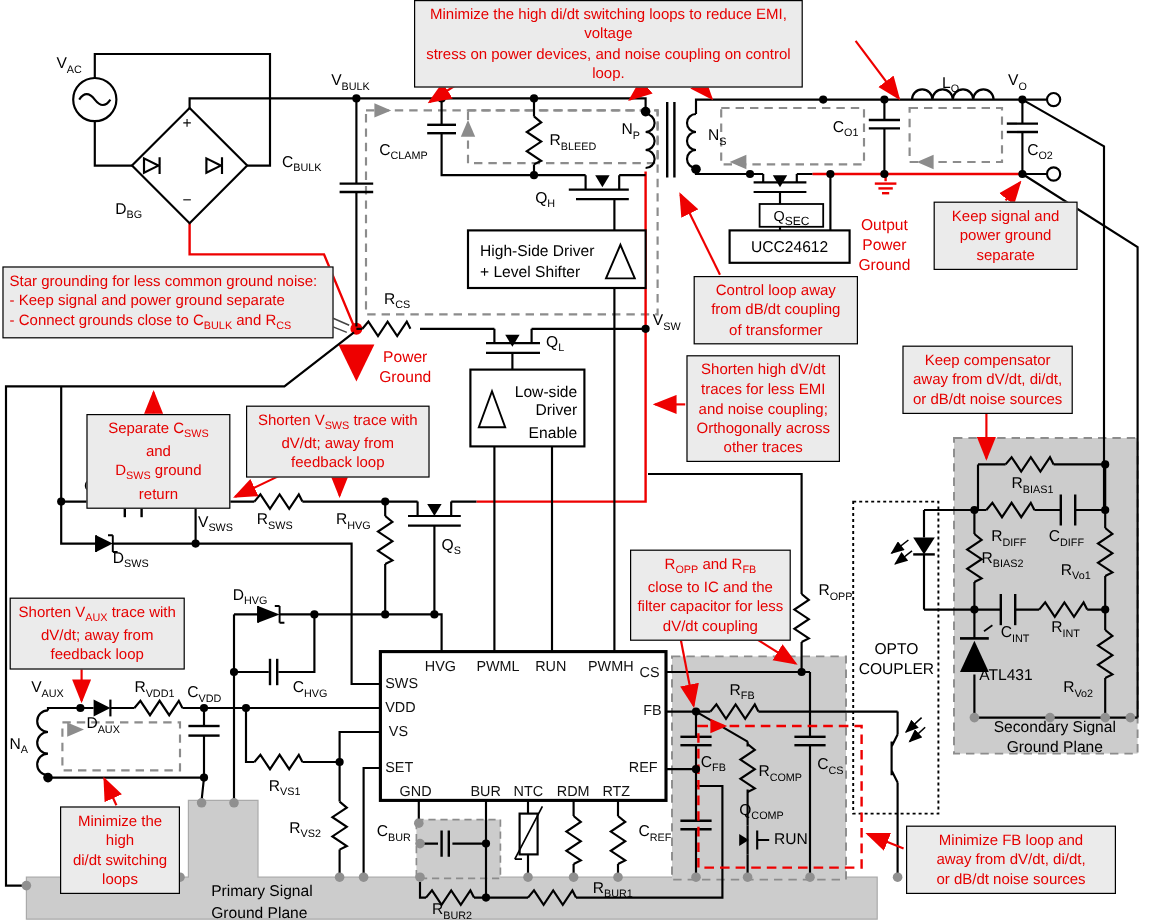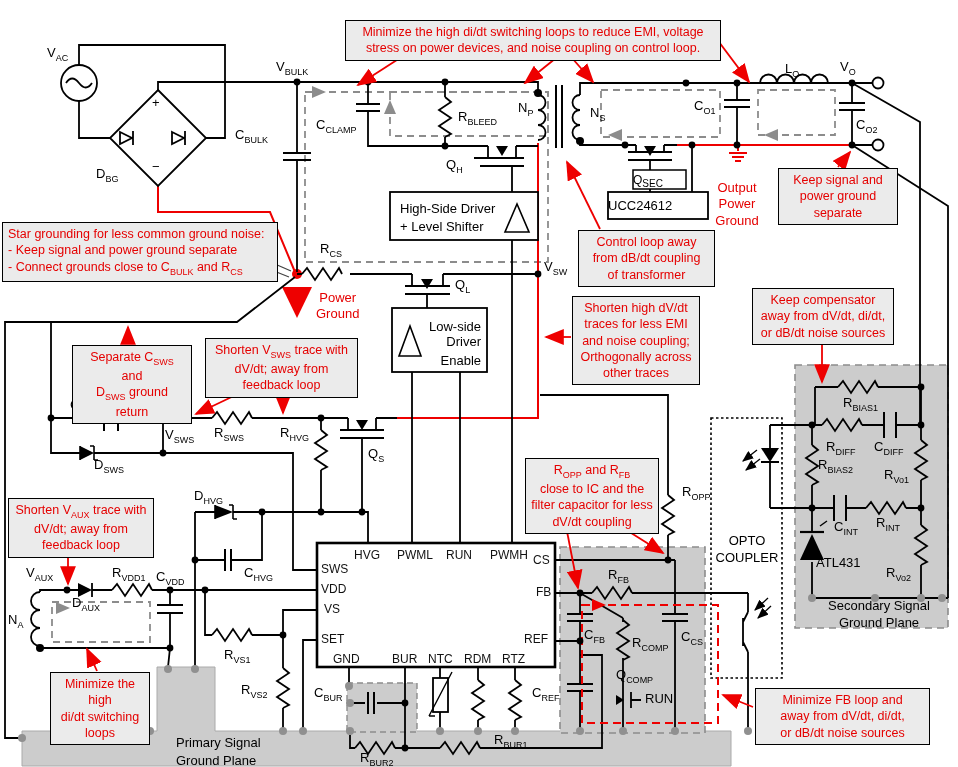--- a/index.html
+++ b/index.html
@@ -7,21 +7,21 @@
          font-family:"Liberation Sans", sans-serif;}
   #schem{position:absolute;left:0;top:0;}
   .L{position:absolute;font-size:13px;color:#000;white-space:nowrap;line-height:1.05;}
   .L sub{font-size:9px;}
   .pin{position:absolute;font-size:12px;color:#111;white-space:nowrap;}
   .ann{position:absolute;font-size:12.5px;color:#e50000;background:#ebebeb;border:1px solid #000;
        text-align:center;line-height:1.3;padding:3px 5px;box-sizing:border-box;}
   .ann sub{font-size:9px;}
   .redtext{position:absolute;font-size:13px;color:#e50000;text-align:center;line-height:1.25;white-space:nowrap;}
   .blk{position:absolute;font-size:13px;color:#000;line-height:1.35;}
-  .ctr{text-align:left;}
+  .ctr{text-align:center;}
   .rt{text-align:right;}
   .planelbl{position:absolute;font-size:13px;color:#000;text-align:center;line-height:1.3;}
 </style>
 </head>
 <body>
 
 <div id="stage">
 
 <svg id="schem" width="958" height="767" viewBox="0 0 958 767">
   <defs>
@@ -463,21 +463,21 @@
 <div class="pin" style="left:321px;top:562px">SWS</div>
 <div class="pin" style="left:321px;top:582px">VDD</div>
 <div class="pin" style="left:324px;top:602px">VS</div>
 <div class="pin" style="left:321px;top:632px">SET</div>
 <div class="pin" style="left:333px;top:652px">GND</div>
 <div class="pin" style="left:392px;top:652px">BUR</div>
 <div class="pin" style="left:428px;top:652px">NTC</div>
 <div class="pin" style="left:464px;top:652px">RDM</div>
 <div class="pin" style="left:502px;top:652px">RTZ</div>
 
-<div class="ann" style="left:345px;top:20px;width:376px">Minimize the high di/dt switching loops to reduce EMI, voltage<br>stress on power devices, and noise coupling on control loop.</div>
+<div class="ann" style="left:345px;top:0;width:324px">Minimize the high di/dt switching loops to reduce EMI, voltage<br>stress on power devices, and noise coupling on control loop.</div>
 <div class="ann" style="left:2px;top:222px;width:276px;text-align:left">Star grounding for less common ground noise:<br>- Keep signal and power ground separate<br>- Connect grounds close to C<sub>BULK</sub> and R<sub>CS</sub></div>
 <div class="ann" style="left:72px;top:345px;width:120px">Separate C<sub>SWS</sub> and<br>D<sub>SWS</sub> ground return</div>
 <div class="ann" style="left:205px;top:338px;width:153px">Shorten V<sub>SWS</sub> trace with<br>dV/dt; away from<br>feedback loop</div>
 <div class="ann" style="left:8px;top:498px;width:146px">Shorten V<sub>AUX</sub> trace with<br>dV/dt; away from<br>feedback loop</div>
 <div class="ann" style="left:50px;top:672px;width:100px">Minimize the high<br>di/dt switching loops</div>
 <div class="ann" style="left:578px;top:230px;width:137px">Control loop away<br>from dB/dt coupling<br>of transformer</div>
 <div class="ann" style="left:778px;top:168px;width:120px">Keep signal and<br>power ground<br>separate</div>
 <div class="ann" style="left:572px;top:296px;width:128px">Shorten high dV/dt<br>traces for less EMI<br>and noise coupling;<br>Orthogonally across<br>other traces</div>
 <div class="ann" style="left:752px;top:288px;width:142px">Keep compensator<br>away from dV/dt, di/dt,<br>or dB/dt noise sources</div>
 <div class="ann" style="left:525px;top:458px;width:134px">R<sub>OPP</sub> and R<sub>FB</sub><br>close to IC and the<br>filter capacitor for less<br>dV/dt coupling</div>

